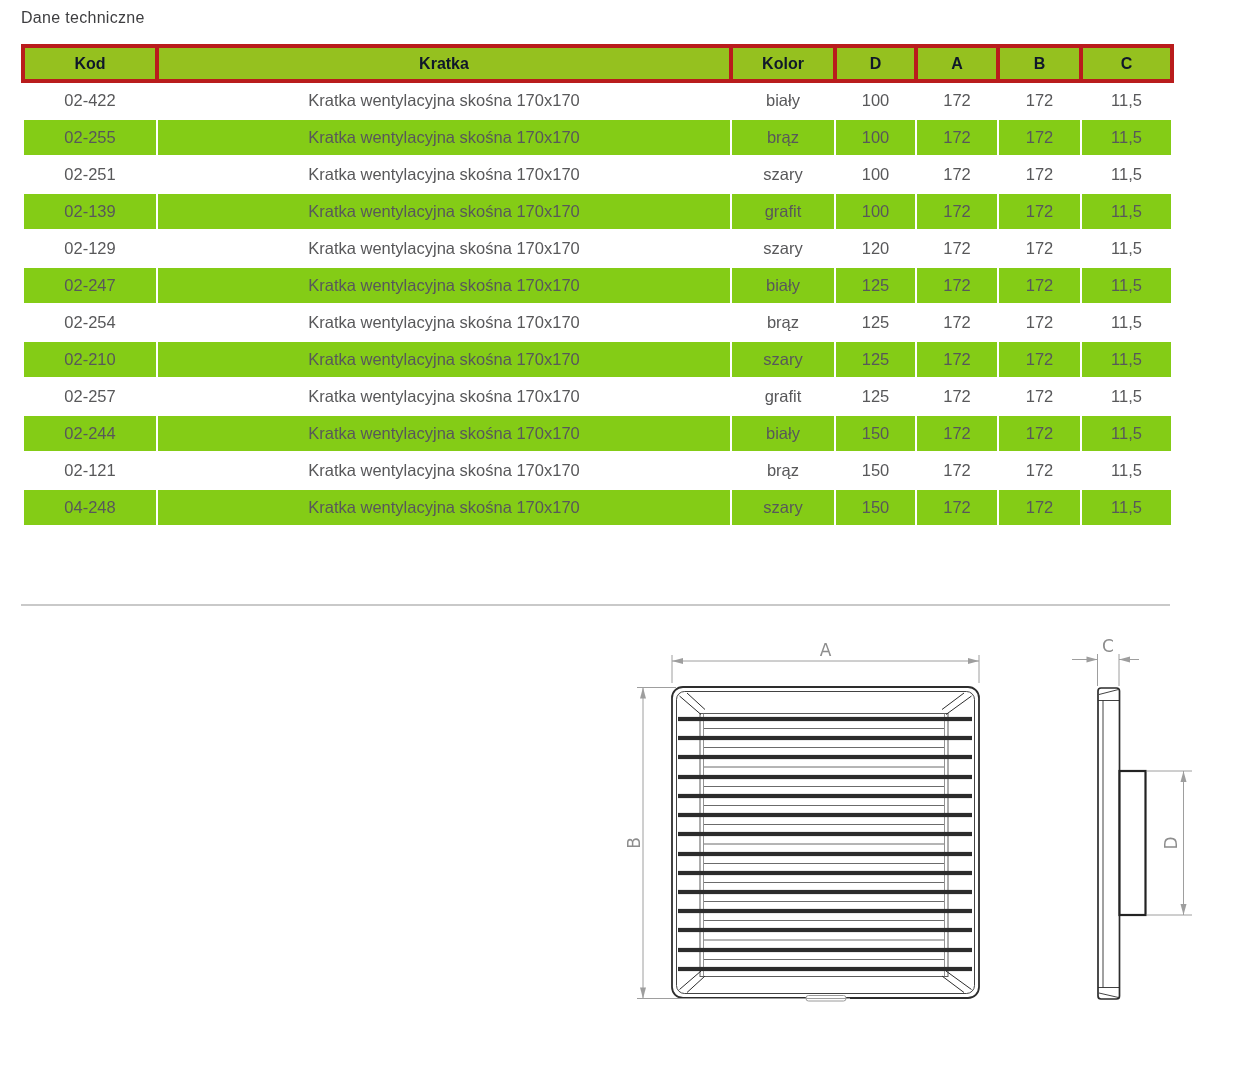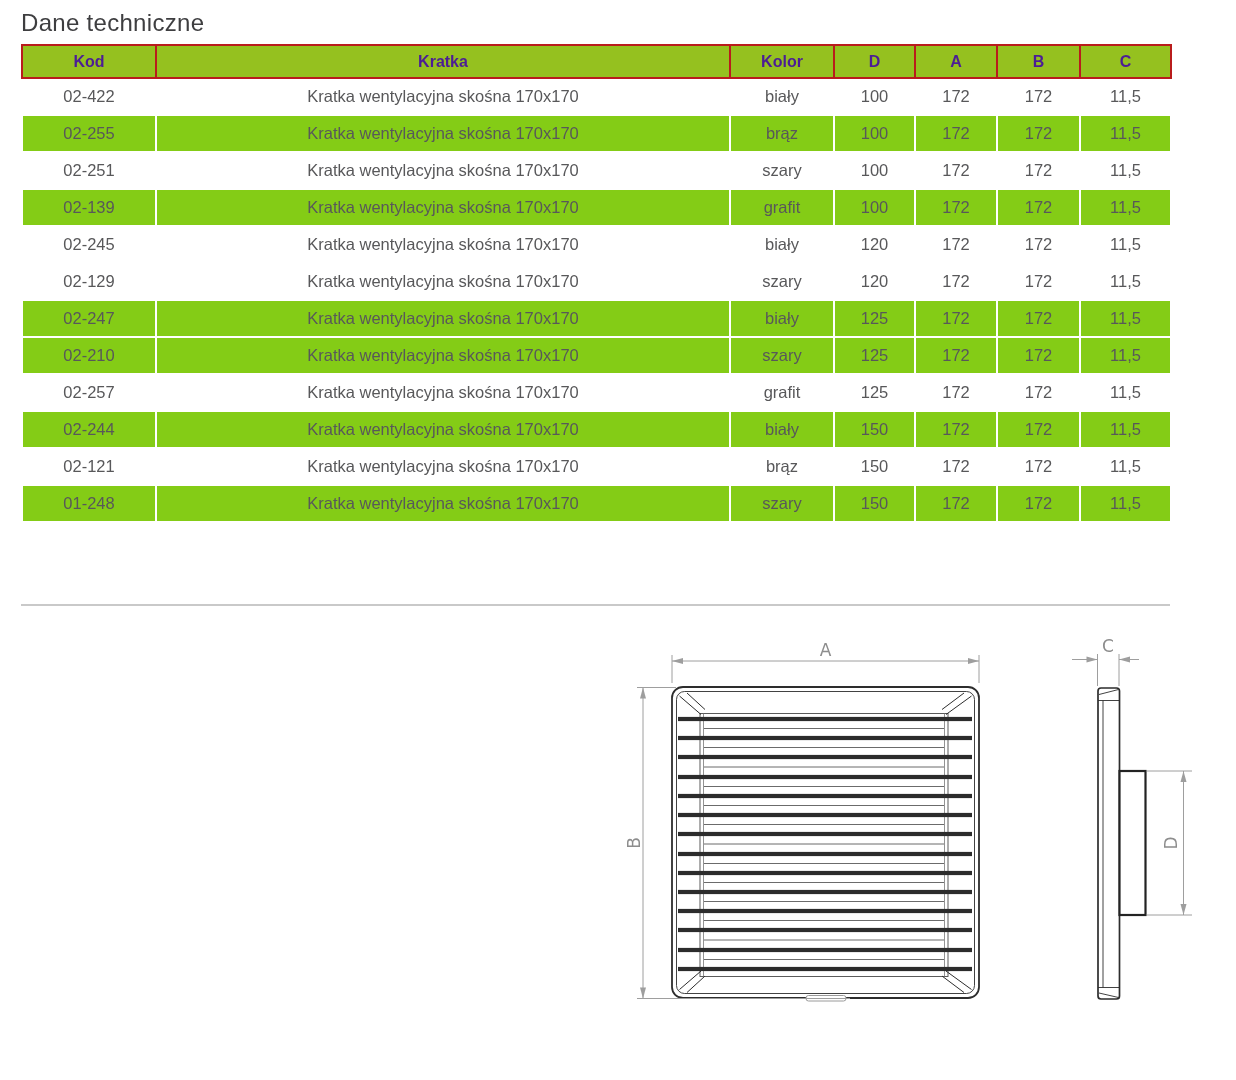--- a/index.html
+++ b/index.html
@@ -3,29 +3,29 @@
 <meta charset="utf-8">
 <title>Dane techniczne</title>
 <style>
   html,body { margin:0; padding:0; background:#fff; }
   #root {
     position:relative; width:1236px; height:1080px; overflow:hidden;
     background:#fff; font-family:"Liberation Sans", sans-serif;
   }
   .page-title {
     position:absolute; left:21px; top:9px; margin:0;
-    font-size:24px; font-weight:400; color:#3e3e40; letter-spacing:.3px;
+    font-size:16px; font-weight:400; color:#3e3e40; letter-spacing:.3px;
   }
   table.tech {
     position:absolute; left:21px; top:44px; width:1149px;
     border-collapse:collapse; table-layout:fixed;
   }
   table.tech th {
-    background:#95c11f; color:#4c1d95; font-size:16px; font-weight:700;
-    height:31px; padding:0; border:2px solid #b91c1c; 
+    background:#95c11f; color:#0f172a; font-size:16px; font-weight:700;
+    height:31px; padding:0; border:4px solid #b91c1c; 
   }
   table.tech td {
     background:#ffffff; color:#58585a; font-size:16.5px; font-weight:400;
     height:35px; padding:0; border:2px solid #fff; text-align:center;
   }
   table.tech tr.alt td { background:#84cc16; }
   .table-bottom-edge {
     position:absolute; left:21px; top:604px; width:1149px; height:2px;
     background:#c9c9c9;
   }
@@ -96,41 +96,41 @@
       <tr class="alt">
         <td>02-139</td>
         <td>Kratka wentylacyjna skośna 170x170</td>
         <td>grafit</td>
         <td>100</td>
         <td>172</td>
         <td>172</td>
         <td>11,5</td>
       </tr>
       <tr>
-        <td>02-245</td>
+        <td>02-129</td>
+        <td>Kratka wentylacyjna skośna 170x170</td>
+        <td>szary</td>
+        <td>120</td>
+        <td>172</td>
+        <td>172</td>
+        <td>11,5</td>
+      </tr>
+      <tr class="alt">
+        <td>02-247</td>
         <td>Kratka wentylacyjna skośna 170x170</td>
         <td>biały</td>
-        <td>120</td>
-        <td>172</td>
-        <td>172</td>
-        <td>11,5</td>
-      </tr>
-      <tr>
-        <td>02-129</td>
-        <td>Kratka wentylacyjna skośna 170x170</td>
-        <td>szary</td>
-        <td>120</td>
-        <td>172</td>
-        <td>172</td>
-        <td>11,5</td>
-      </tr>
-      <tr class="alt">
-        <td>02-247</td>
-        <td>Kratka wentylacyjna skośna 170x170</td>
-        <td>biały</td>
+        <td>125</td>
+        <td>172</td>
+        <td>172</td>
+        <td>11,5</td>
+      </tr>
+      <tr>
+        <td>02-254</td>
+        <td>Kratka wentylacyjna skośna 170x170</td>
+        <td>brąz</td>
         <td>125</td>
         <td>172</td>
         <td>172</td>
         <td>11,5</td>
       </tr>
       <tr class="alt">
         <td>02-210</td>
         <td>Kratka wentylacyjna skośna 170x170</td>
         <td>szary</td>
         <td>125</td>
@@ -159,21 +159,21 @@
       <tr>
         <td>02-121</td>
         <td>Kratka wentylacyjna skośna 170x170</td>
         <td>brąz</td>
         <td>150</td>
         <td>172</td>
         <td>172</td>
         <td>11,5</td>
       </tr>
       <tr class="alt">
-        <td>01-248</td>
+        <td>04-248</td>
         <td>Kratka wentylacyjna skośna 170x170</td>
         <td>szary</td>
         <td>150</td>
         <td>172</td>
         <td>172</td>
         <td>11,5</td>
       </tr>
     </tbody>
   </table>
   <div class="table-bottom-edge"></div>

